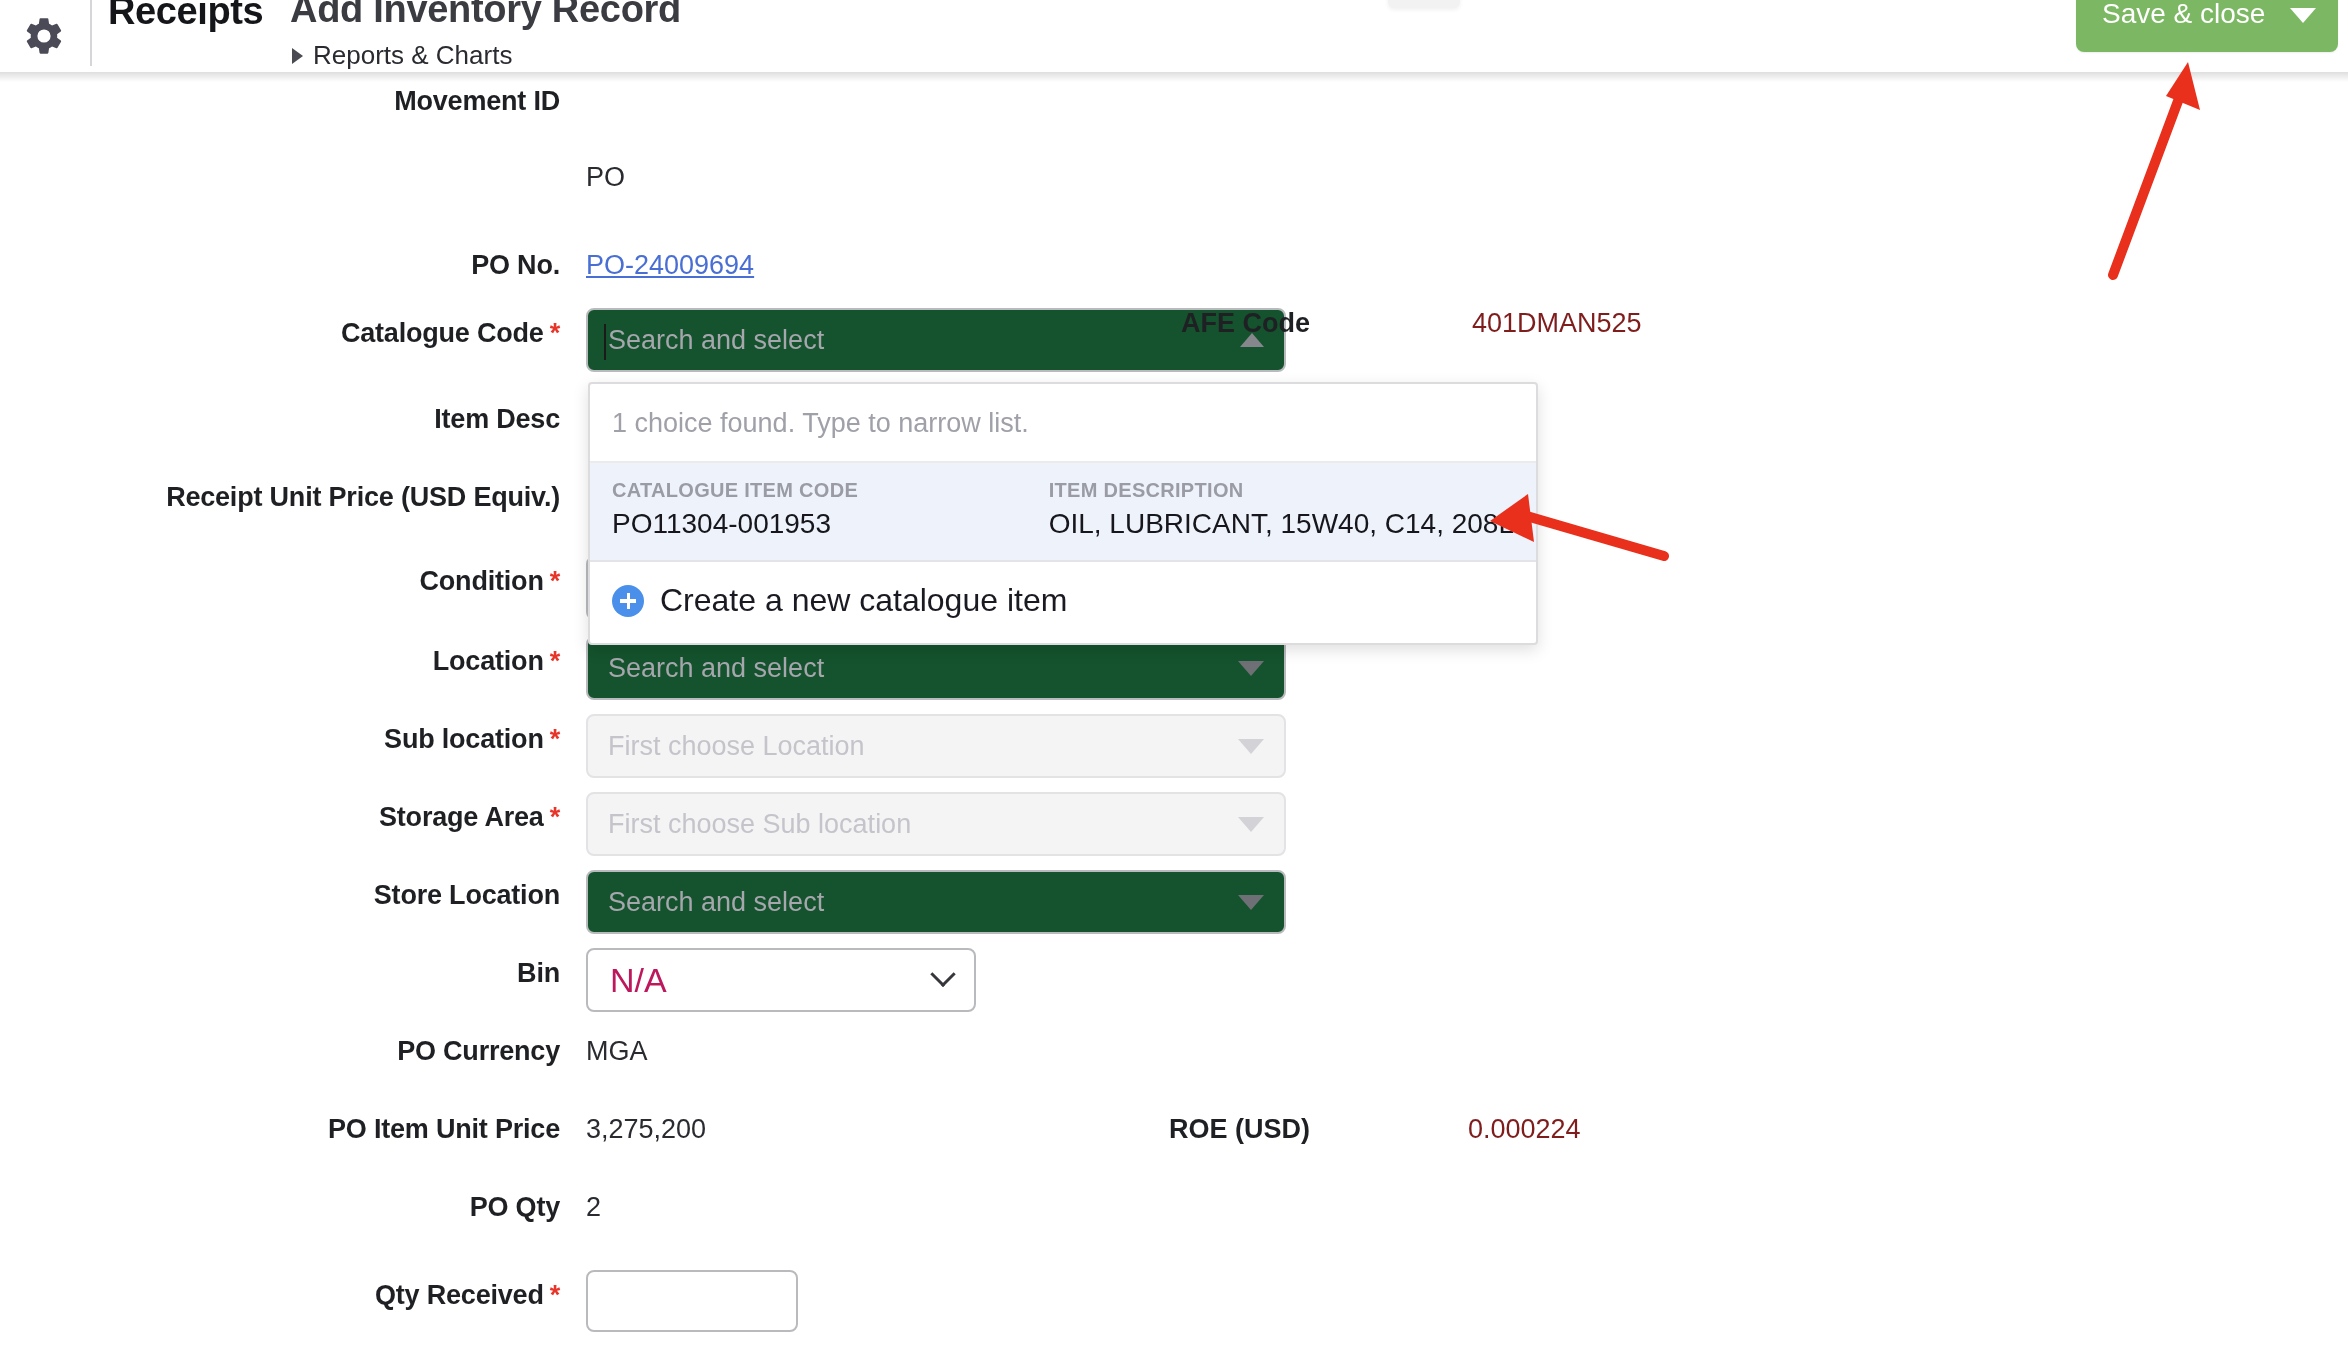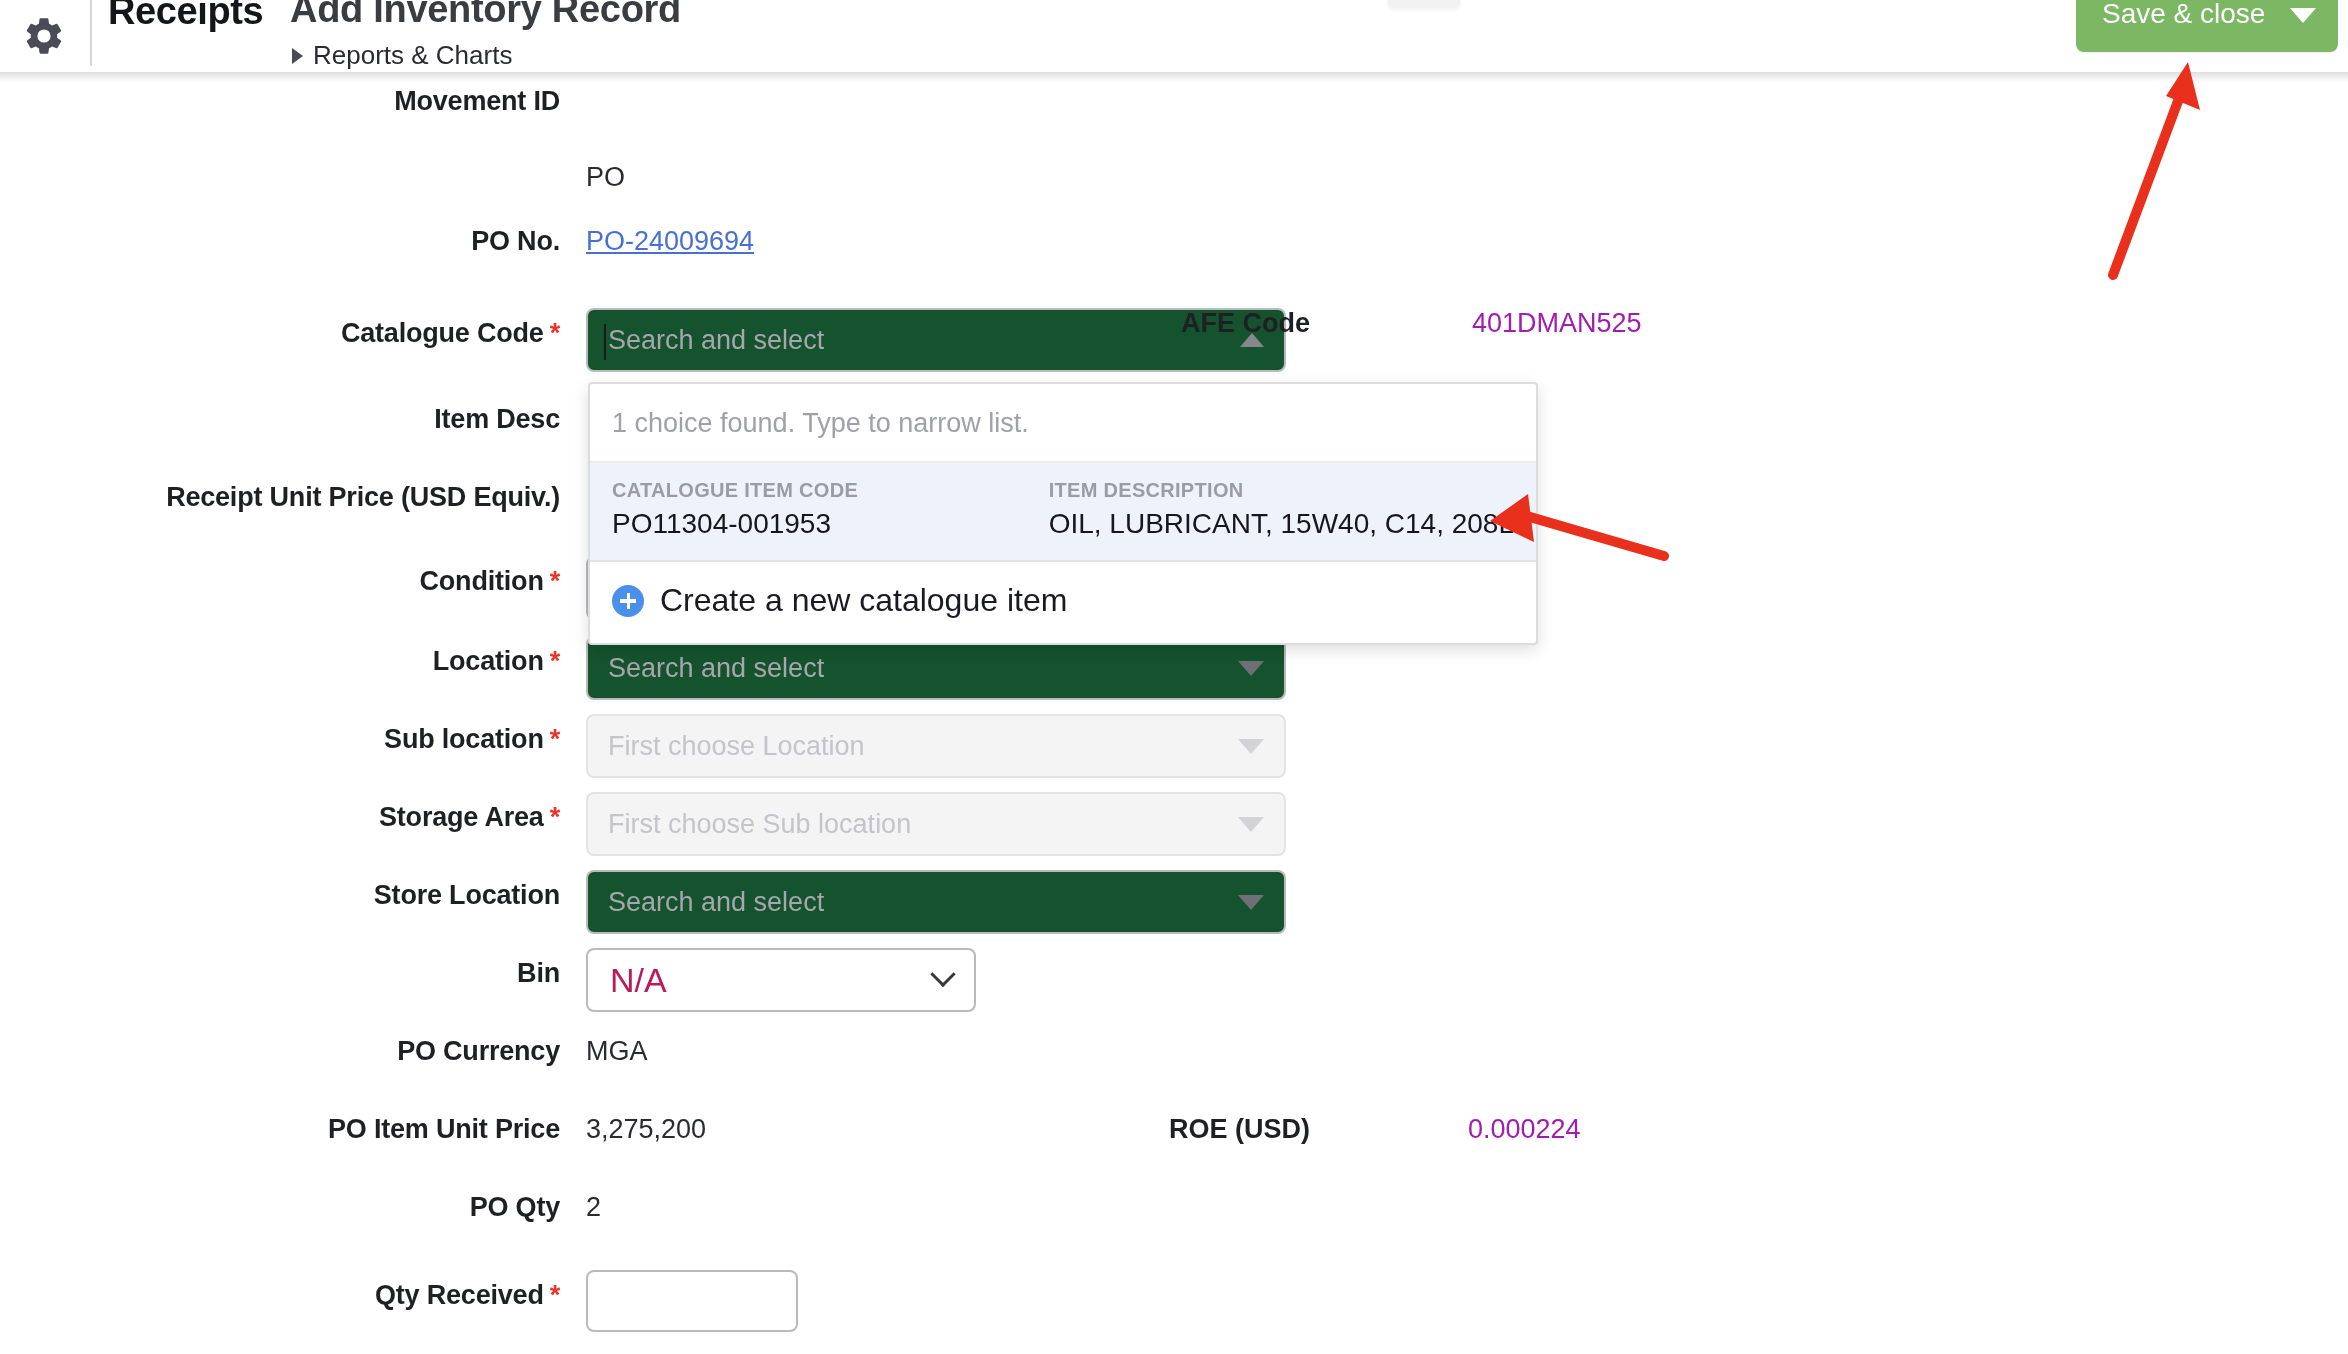--- a/index.html
+++ b/index.html
@@ -252,21 +252,21 @@
     position: absolute;
     font-size: 27px;
     font-weight: bold;
     color: #1f2024;
     white-space: nowrap;
     text-align: right;
   }
   .rvalue {
     position: absolute;
     font-size: 27px;
-    color: #a21caf;
+    color: #7f1d1d;
     white-space: nowrap;
   }
 
   
   .dd-panel {
     position: absolute;
     left: 588px; top: 382px;
     width: 950px;
     background: #ffffff;
     border: 2px solid #dcdcdf;
@@ -376,21 +376,21 @@
 
     <div class="frow" style="top:0px;">
       <div class="flabel" style="top:4px;">Movement ID</div>
       <div class="fvalue" style="top:4px;"></div>
     </div>
 
     <div class="frow" style="top:76px;">
       <div class="fvalue" style="top:4px;">PO</div>
     </div>
 
-    <div class="frow" style="top:140px;padding-left:16px;">
+    <div class="frow" style="top:164px;padding-left:16px;">
       <div class="flabel" style="top:4px;">PO No.</div>
       <a class="flink" style="top:4px;">PO-24009694</a>
     </div>
 
     <div class="frow" style="top:222px;">
       <div class="flabel" style="top:14px;">
         <span>Catalogue Code</span><span class="req">*</span>
       </div>
       <div class="sel" style="top:4px;">
         <span class="sel-ph" title="Search and select">Search and select</span>

